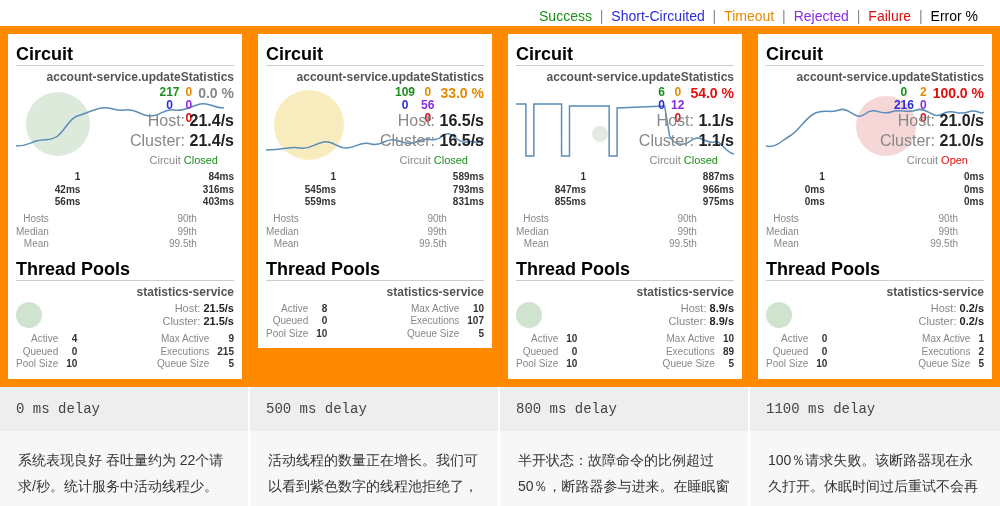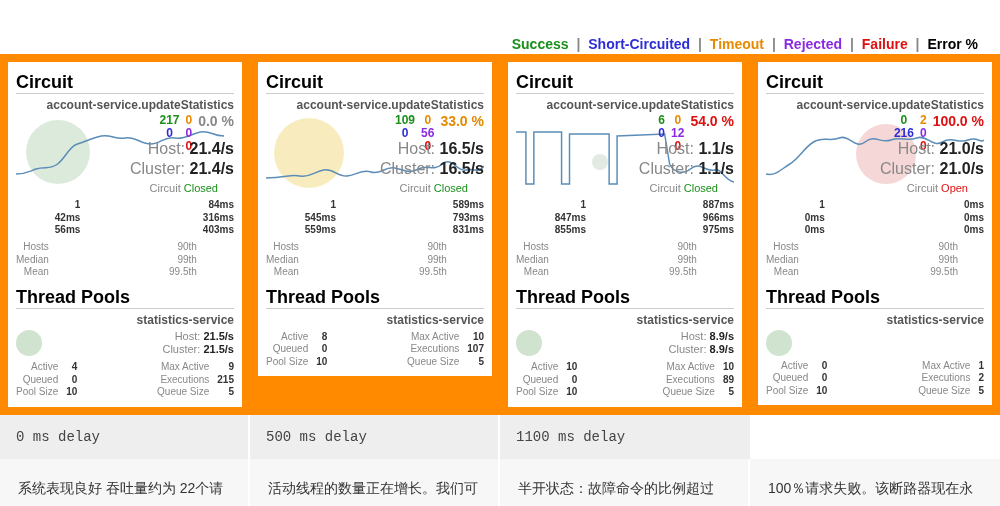--- a/index.html
+++ b/index.html
@@ -1,17 +1,17 @@
 <!DOCTYPE html>
 <html><head>
 <meta charset="utf-8">
 <style>
   html, body { margin:0; padding:0; font-family:"Helvetica Neue", Helvetica, Arial, sans-serif; background:#fff; width:1000px; }
   .page { width:1000px; }
-  .legend { text-align:right; padding:8px 20px 2px 16px; font-size:14px; font-weight:bold;margin-top:28px; }
+  .legend { text-align:right; padding:8px 20px 2px 16px; font-size:14px; font-weight:normal; }
   .legend span { margin:0 2px; }
   .row { display:flex; }
   .row > div { width:25%; box-sizing:border-box; }
   .panel-cell { padding:0; background:#ff8a00; }
   .panel { margin:8px; background:#fff; padding:6px 8px 8px 8px; color:#555; }
   .section-title { color:#000; font-weight:bold; font-size:18px; border-bottom:1px solid #ccc; margin:4px 0 4px 0; }
   .subname { text-align:right; font-weight:bold; color:#555; font-size:12px; margin-bottom:2px; }
   .chart-area { position:relative; height:82px; margin-bottom:3px; }
   .bubble { position:absolute; border-radius:50%; opacity:0.75; }
   .nums { position:absolute; top:0; right:0; display:flex; gap:6px; font-size:12px; font-weight:bold; line-height:1.1; z-index:3; }
@@ -245,35 +245,37 @@
         <div class="labels">Hosts<br>Median<br>Mean</div>
         <div class="vals">1<br>0ms<br>0ms</div>
         <div class="spacer"></div>
         <div class="labels">90th<br>99th<br>99.5th</div>
         <div class="vals">0ms<br>0ms<br>0ms</div>
       </div>
       <div class="section-title" style="margin-top:8px">Thread Pools</div>
       <div class="subname">statistics-service</div>
       <div class="tp">
         <div class="bub"></div>
+        <div class="hc2">Host: <b>0.2/s</b><br>Cluster: <b>0.2/s</b></div>
       </div>
       <div class="tp-stats">
         <div class="l">Active<br>Queued<br>Pool Size</div>
         <div class="v">0<br>0<br>10</div>
         <div class="sp"></div>
         <div class="l">Max Active<br>Executions<br>Queue Size</div>
         <div class="v">1<br>2<br>5</div>
       </div>
     </div>
   </div>
     </div>
 
   <div class="row delay-row" id="delay-row">
       <div>0 ms delay</div>
       <div>500 ms delay</div>
+      <div>800 ms delay</div>
       <div>1100 ms delay</div>
     </div>
   <div class="row desc-row" id="desc-row">
       <div>系统表现良好 吞吐量约为 22个请求/秒。统计服务中活动线程少。Median服务时间约为50ms。</div>
       <div>活动线程的数量正在增长。我们可以看到紫色数字的线程池拒绝了，因此约30-40％的错误，但断路器仍然关闭。</div>
       <div>半开状态：故障命令的比例超过50％，断路器参与进来。在睡眠窗口时间量之后，下一个请求是通过。</div>
       <div>100％请求失败。该断路器现在永久打开。休眠时间过后重试不会再次关闭断路器，因为单个请求太慢。</div>
     </div>
 </div>
 

